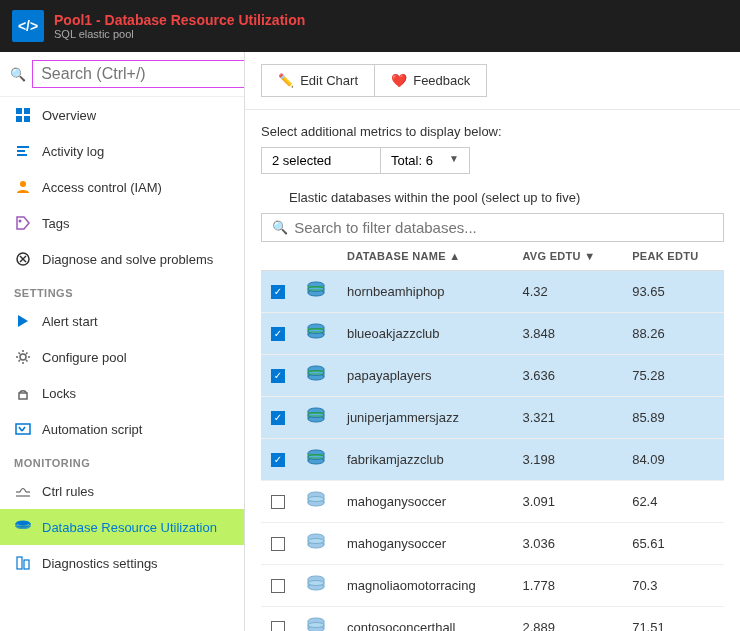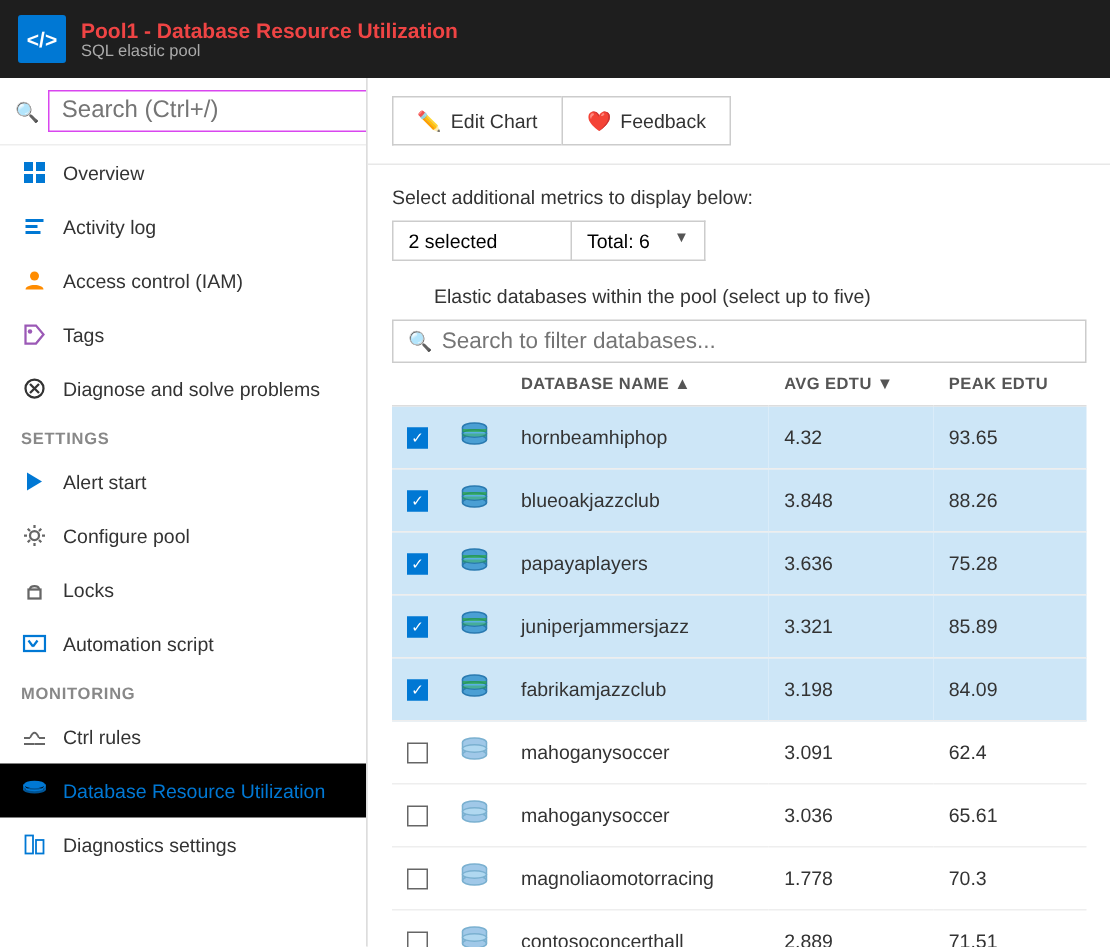--- a/index.html
+++ b/index.html
@@ -14,21 +14,21 @@
     
     .main { display: flex; flex: 1; overflow: hidden; }
 
     
     .sidebar { width: 245px; background: #fff; border-right: 1px solid #ddd; display: flex; flex-direction: column; overflow-y: auto; flex-shrink: 0; }
     .search-box { display: flex; align-items: center; padding: 8px 10px; border-bottom: 1px solid #eee; gap: 6px; }
     .search-box input { border: 1px solid #d946ef; padding: 4px 8px; font-size: 16px; flex: 1; outline: none; }
     .search-icon-char { color: #666; font-size: 13px; }
 
     .sidebar-item { display: flex; align-items: center; padding: 9px 14px; cursor: pointer; color: #333; gap: 10px; font-size: 13px; }
-    .sidebar-item.active { background: #000000; color: #0078d4; }
+    .sidebar-item.active { background: #bef264; color: #0078d4; }
     .sidebar-item .icon { width: 18px; height: 18px; display: flex; align-items: center; justify-content: center; flex-shrink: 0; }
 
     .sidebar-section { padding: 10px 14px 4px; font-size: 11px; font-weight: 600; color: #888; letter-spacing: 0.5px; text-transform: uppercase; }
 
     
     .content { flex: 1; background: #fff; overflow-y: auto; }
 
     .toolbar { display: flex; align-items: center; padding: 12px 16px; border-bottom: 1px solid #e8e8e8; gap: 0; }
     .toolbar-btn { display: flex; align-items: center; gap: 6px; padding: 8px 16px; background: transparent; border: 1px solid #ccc; cursor: pointer; font-size: 13px; color: #333; }
     .toolbar-btn:first-child { border-right: none; }

